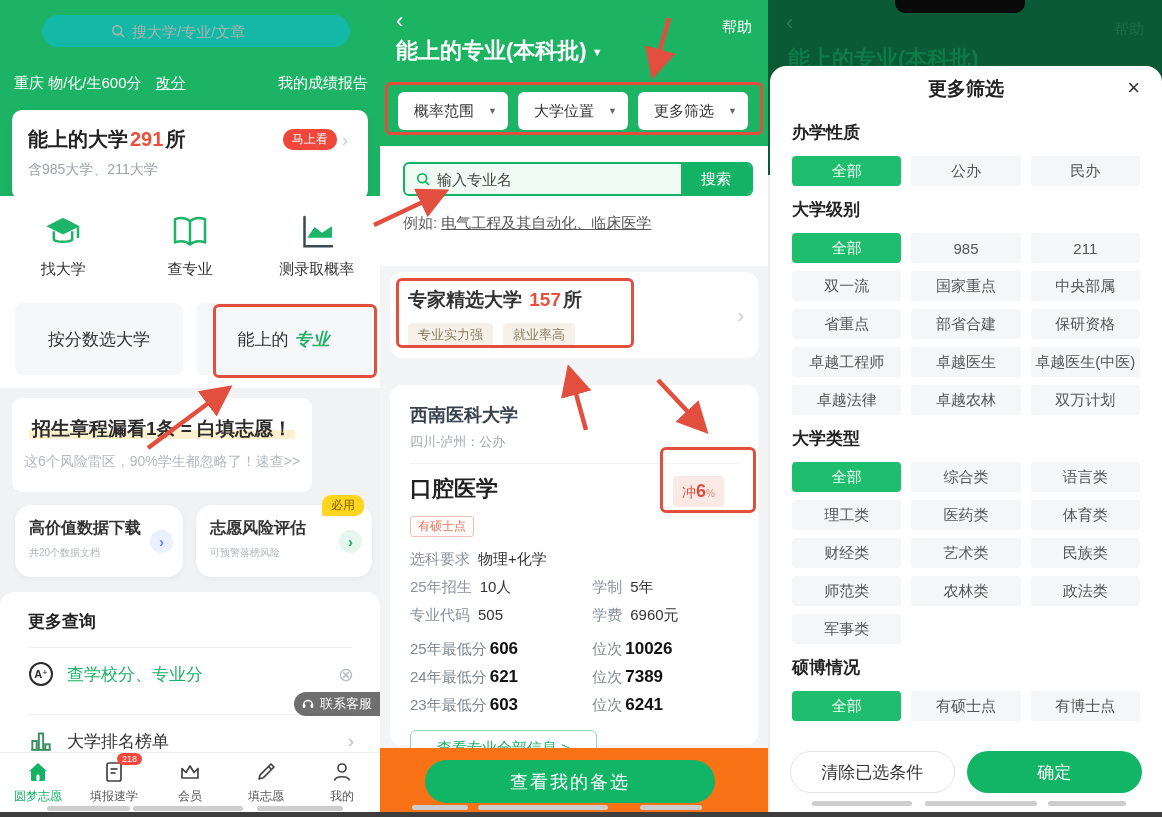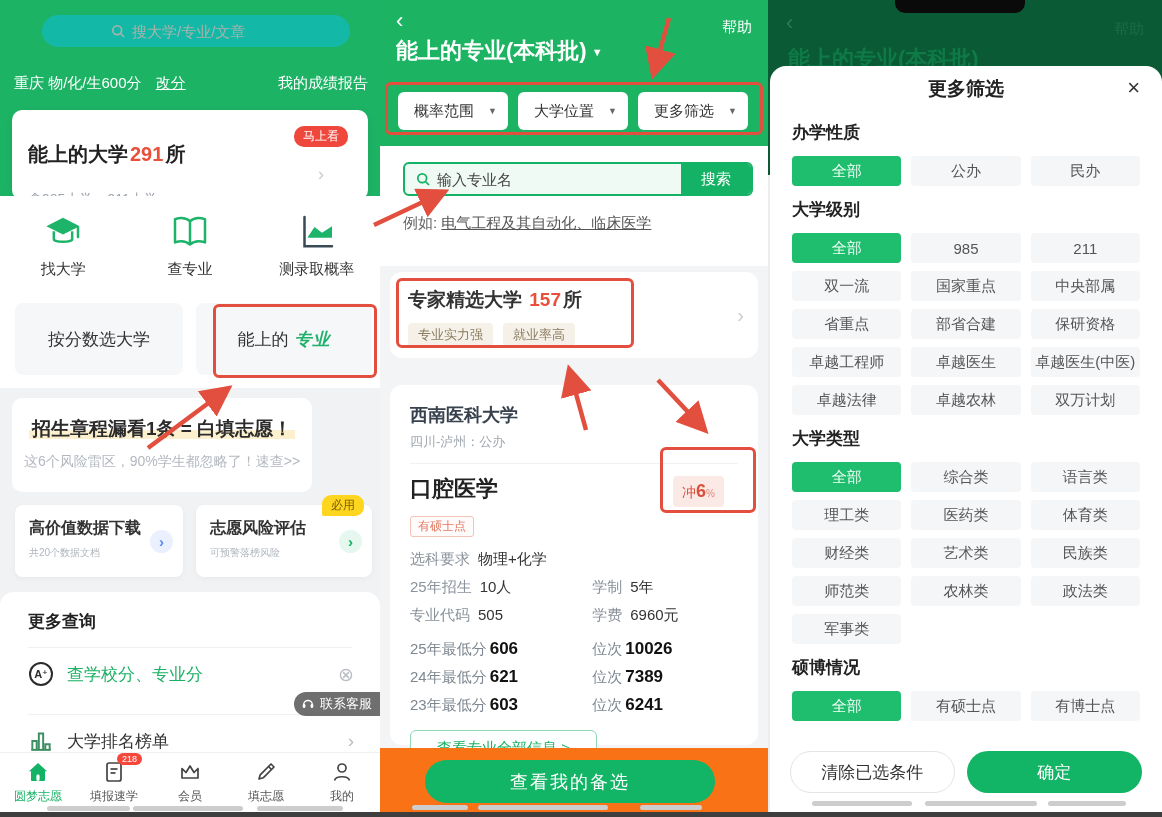--- a/index.html
+++ b/index.html
@@ -14,39 +14,39 @@
   .lp-search { position:absolute; left:42px; top:15px; width:308px; height:32px; background:#14b8a6; border-radius:16px; display:flex; align-items:center; justify-content:center; gap:6px; color:#9aa5a0; }
   .lp-search input { border:none; outline:none; background:transparent; font-size:15px; color:#444; width:150px; }
   .lp-search input::placeholder { color:#a8b3ac; }
   .mag { width:16px; height:16px; color:#a8b3ac; flex:0 0 auto; }
   .lp-score { position:absolute; left:14px; right:12px; top:74px; display:flex; justify-content:space-between; color:#fff; font-size:15px; white-space:nowrap; }
   .changelink { text-decoration:underline; margin-left:10px; color:#fff; cursor:pointer; }
   .uni-card { position:absolute; left:12px; top:110px; width:356px; height:90px; background:#fff; border-radius:10px; box-shadow:0 3px 10px rgba(0,0,0,.07); padding:16px 20px 0 16px; }
   .uc-row { display:flex; align-items:center; justify-content:space-between; }
   .uc-title { font-size:20px; font-weight:bold; color:#222; white-space:nowrap; }
   .red-num { color:#e8503c; margin:0 2px; }
-  .uc-right { display:flex; align-items:center; gap:17px;flex-direction:column; }
+  .uc-right { display:flex; align-items:center; gap:5px; }
   .badge-red { background:#f0473c; color:#fff; font-size:12px; padding:2px 9px; border-radius:10px; white-space:nowrap; }
   .chev { color:#c9ced4; font-size:19px; line-height:1; }
   .uc-sub { margin-top:8px; color:#9ba3ad; font-size:14px; }
   .white-block-1 { position:absolute; left:0; top:196px; width:380px; height:192px; background:#fff; }
   .features { position:absolute; left:0; top:212px; width:380px; display:flex; }
   .feat { flex:1; display:flex; flex-direction:column; align-items:center; cursor:pointer; }
   .feat-ic { width:40px; height:40px; }
   .feat-ic svg { width:100%; height:100%; }
   .feat-lb { margin-top:8px; font-size:15px; color:#333; white-space:nowrap; }
   .bigbtn { position:absolute; top:303px; height:72px; background:#f6f7f9; border-radius:8px; display:flex; align-items:center; justify-content:center; font-size:17px; color:#333; white-space:nowrap; }
   #btn-by-score { left:15px; width:168px; }
   #btn-majors { left:196px; width:176px; }
   .accent-major { color:#1fb06a; font-weight:bold; font-style:italic; letter-spacing:1px; margin-left:6px; }
   .warn-card { position:absolute; left:12px; top:398px; width:300px; height:94px; background:#fff; border-radius:10px; text-align:center; padding-top:18px; }
   .warn-title { font-size:19px; font-weight:bold; color:#2b2b2b; white-space:nowrap; }
   .hl { background:linear-gradient(transparent 58%, #fcf0cf 58%); padding:0 3px; }
   .warn-sub { margin-top:11px; color:#b3b8bf; font-size:14px; white-space:nowrap; }
-  .promo { position:absolute; top:505px; height:72px; background:#fff; border-radius:8px; padding:13px 14px 0; box-shadow:0 2px 6px rgba(0,0,0,.04); }
+  .promo { position:absolute; top:505px; height:72px; background:#fff; border-radius:16px; padding:13px 14px 0; box-shadow:0 2px 6px rgba(0,0,0,.04); }
   #promo-1 { left:15px; width:168px; }
   #promo-2 { left:196px; width:176px; }
   .p-title { font-size:16px; font-weight:bold; color:#333; white-space:nowrap; }
   .p-sub { font-size:10px; color:#b0b6bd; margin-top:7px; white-space:nowrap; }
   .p-chev { position:absolute; right:10px; top:25px; width:23px; height:23px; border-radius:50%; display:flex; align-items:center; justify-content:center; font-size:15px; font-weight:bold; }
   .p-chev.blue { color:#5b8af5; background:#eaf0fe; }
   .p-chev.green { color:#14b264; background:#e6f7ef; }
   .must-badge { position:absolute; top:-10px; right:8px; background:#ffd61f; color:#7a5c04; font-size:12px; padding:2px 9px; border-radius:9px 9px 9px 2px; }
   .more-panel { position:absolute; left:0; top:592px; width:380px; height:225px; background:#fff; border-radius:14px 14px 0 0; }
   .mq-header { padding:18px 0 0 28px; font-size:17px; font-weight:bold; color:#222; }

